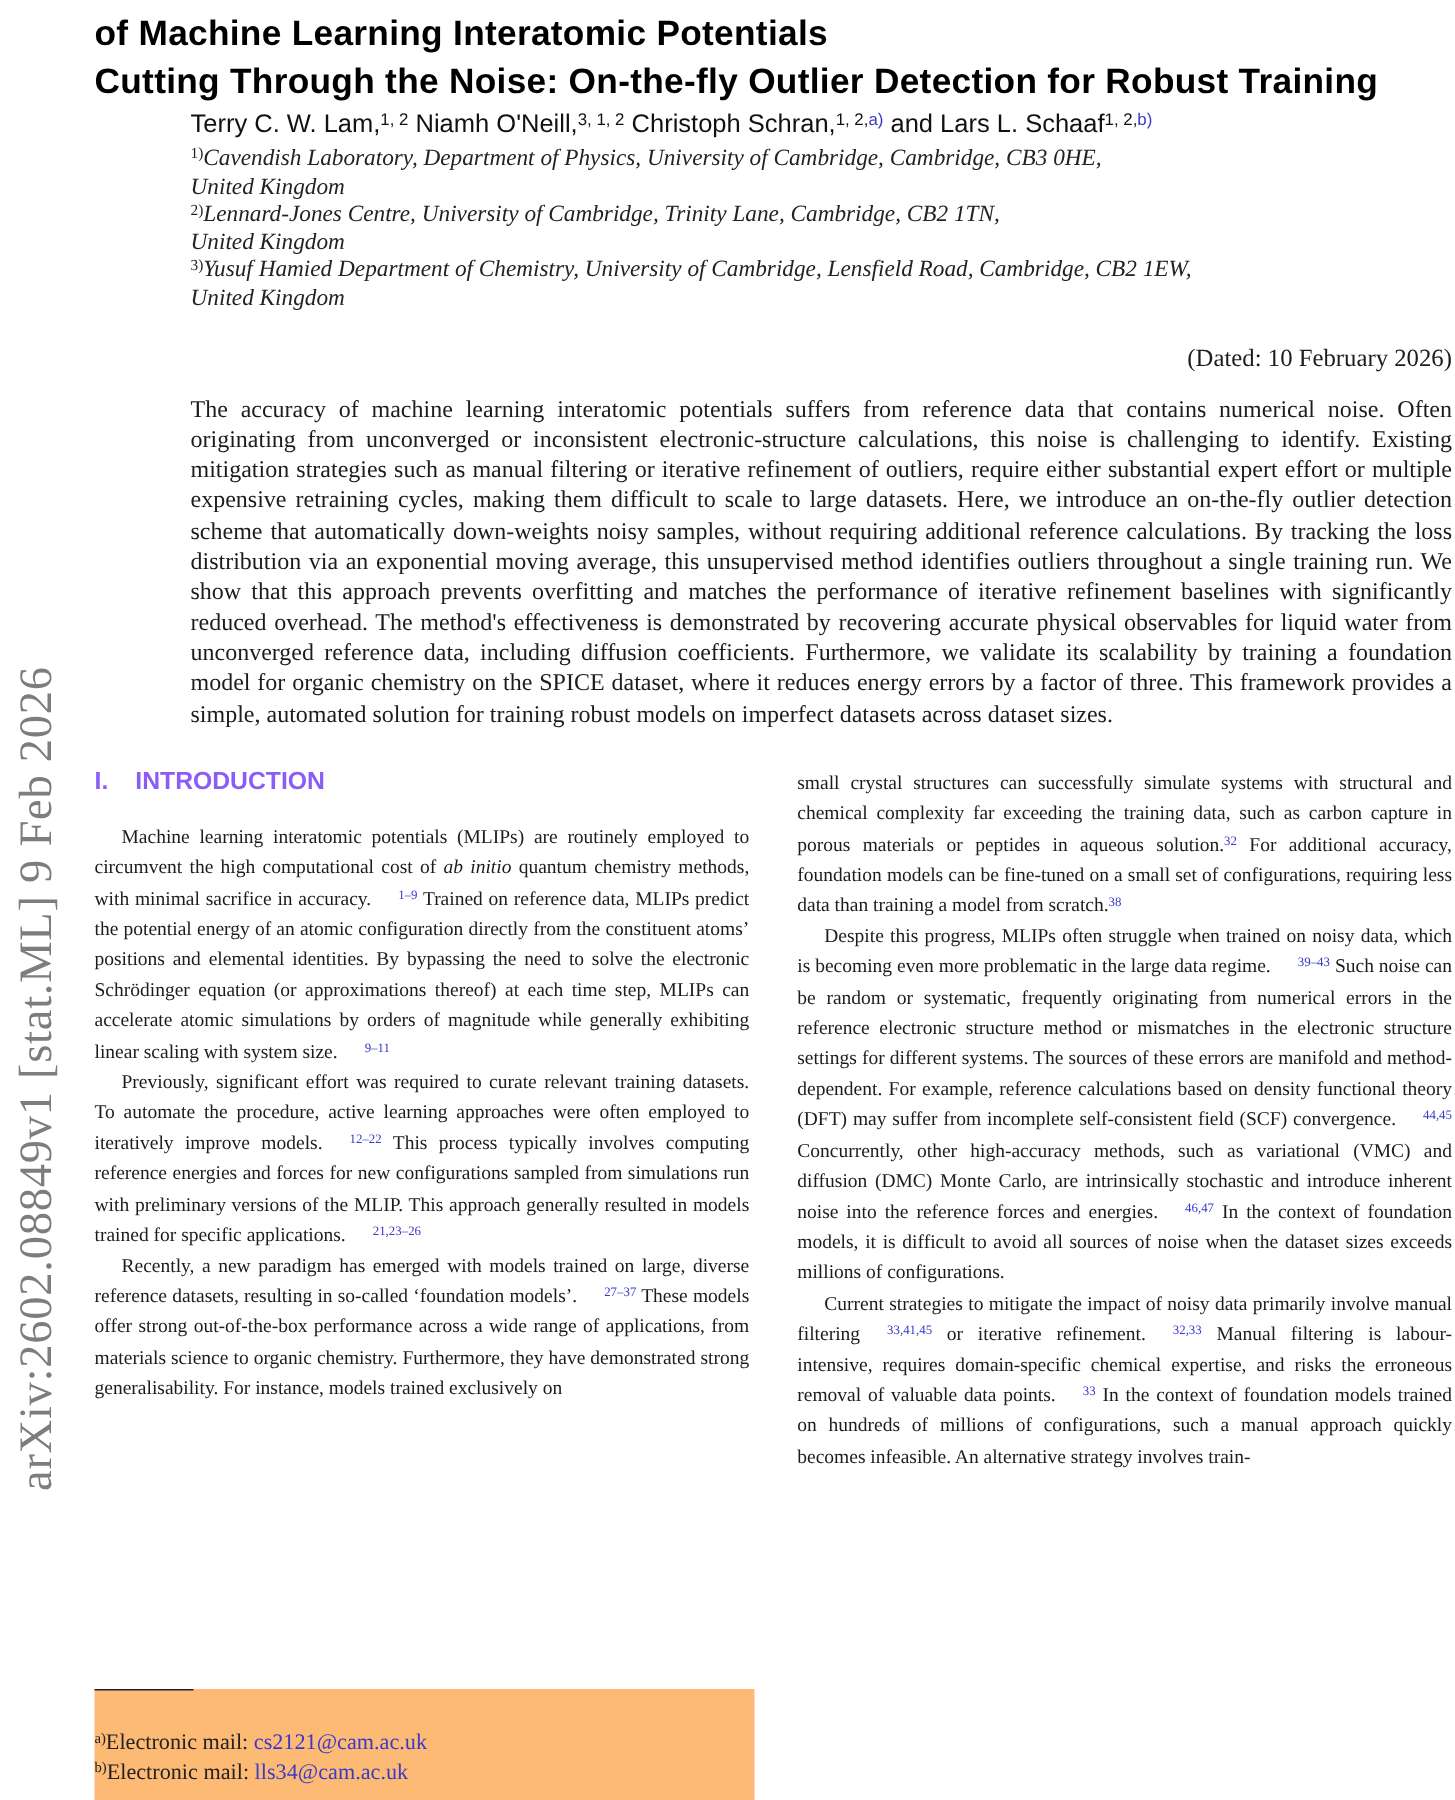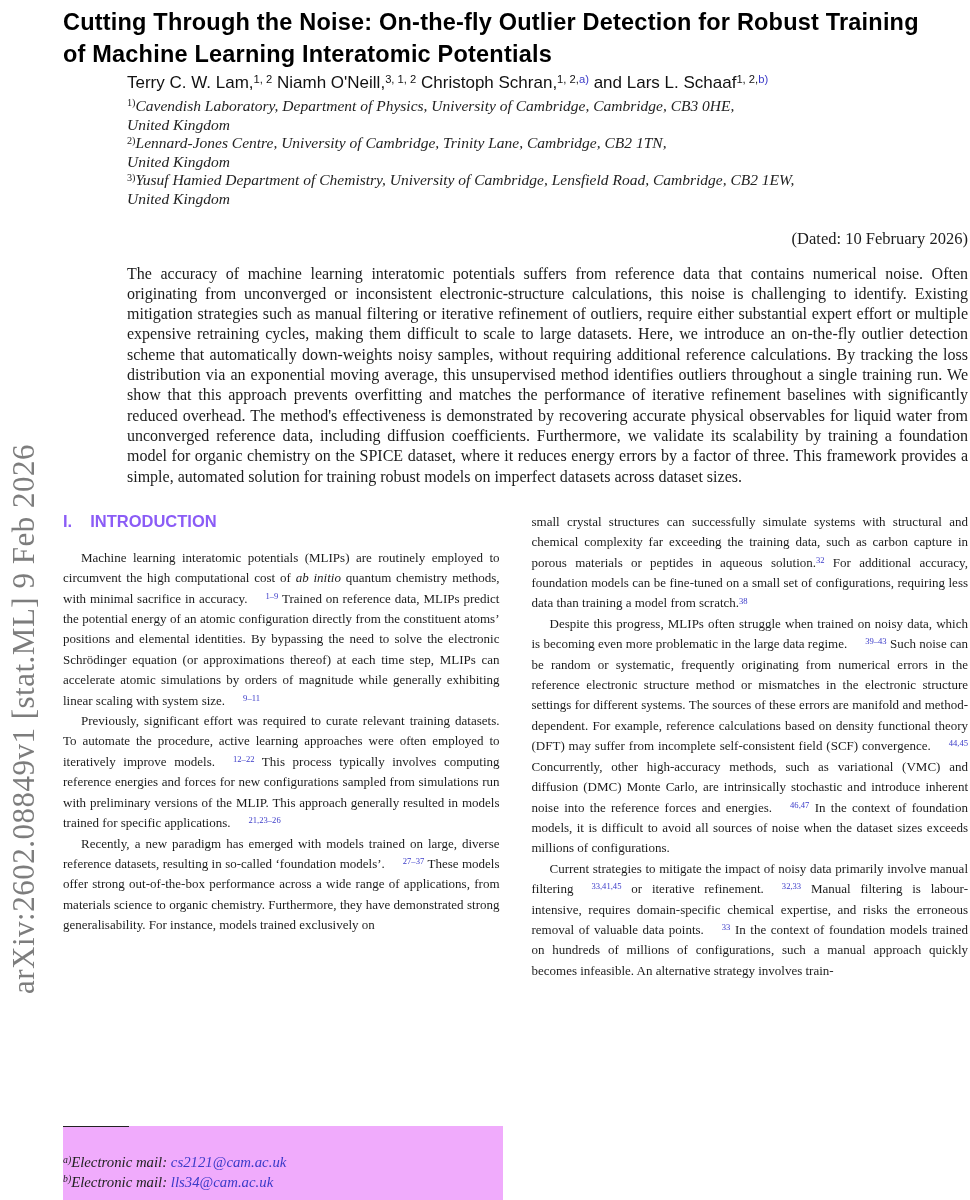--- a/index.html
+++ b/index.html
@@ -80,23 +80,22 @@
     top: -0.45em;
     line-height: 0;
   }
   .b { color: #3a3ac8; }
   .it { font-style: italic; }
   .footnote-block {
     position: absolute;
     left: 63px;
     bottom: 0;
     width: 440px;
-    background: #f0abfc;
+    background: #fdba74;
     padding-bottom: 8px;
-    font-style: italic;
   }
   .footnote-rule {
     width: 66px;
     border-top: 1.6px solid #222;
     margin-bottom: 26px;
   }
   .footnote {
     font-size: 14.8px;
     line-height: 19.5px;
     color: #222;
@@ -105,22 +104,22 @@
 </head>
 <body>
 
 <div class="page">
 
   <div class="arxiv-stamp">arXiv:2602.08849v1  [stat.ML]  9 Feb 2026</div>
 
   <div class="content">
 
     <div class="title">
+      <div>of Machine Learning Interatomic Potentials</div>
       <div>Cutting Through the Noise: On-the-fly Outlier Detection for Robust Training</div>
-      <div>of Machine Learning Interatomic Potentials</div>
     </div>
 
     <div class="head-block">
       <div class="authors"><span>Terry C. W. Lam,</span><span class="sup">1, 2</span><span> Niamh O'Neill,</span><span class="sup">3, 1, 2</span><span> Christoph Schran,</span><span class="sup">1, 2, </span><span class="sup b">a)</span><span> and Lars L. Schaaf</span><span class="sup">1, 2, </span><span class="sup b">b)</span></div>
 
       <div class="affiliations">
         <div class="affiliation"><span class="sup">1)</span><span class="it">Cavendish Laboratory, Department of Physics, University of Cambridge, Cambridge, CB3 0HE,</span><br><span class="it">United Kingdom</span></div>
         <div class="affiliation"><span class="sup">2)</span><span class="it">Lennard-Jones Centre, University of Cambridge, Trinity Lane, Cambridge, CB2 1TN,</span><br><span class="it">United Kingdom</span></div>
         <div class="affiliation"><span class="sup">3)</span><span class="it">Yusuf Hamied Department of Chemistry, University of Cambridge, Lensfield Road, Cambridge, CB2 1EW,</span><br><span class="it">United Kingdom</span></div>
       </div>

